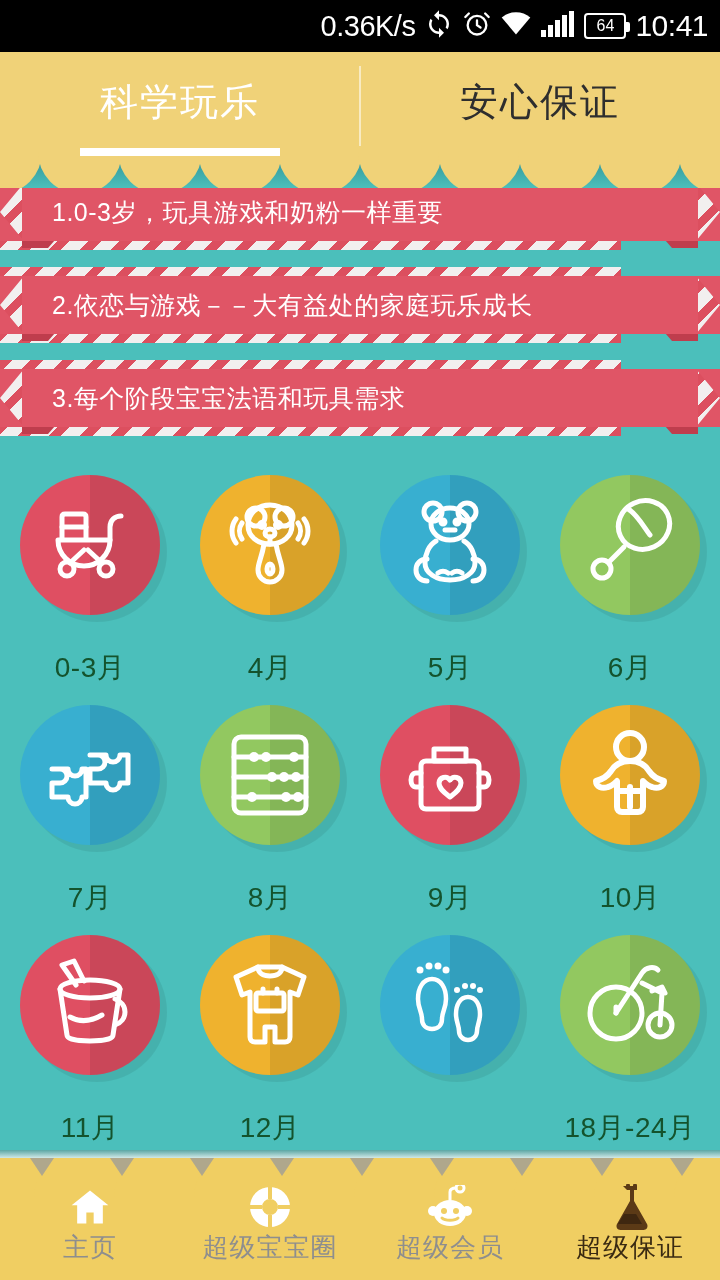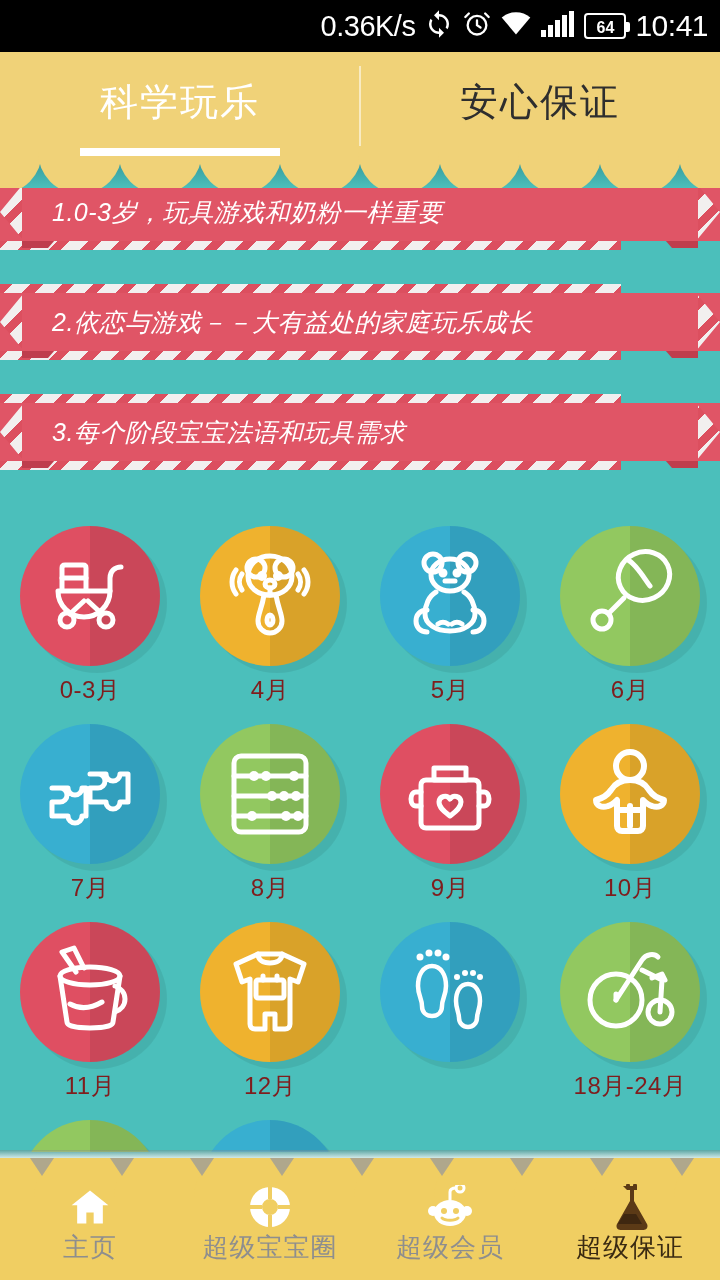--- a/index.html
+++ b/index.html
@@ -18,23 +18,23 @@
     background: #000;
     display: flex; align-items: center; justify-content: flex-end;
     padding-right: 12px; gap: 9px;
   }
   .statusbar .netspeed {
     color: #fff; font-size: 29px; letter-spacing: -0.5px;
   }
   .statusbar .clock { color: #fff; font-size: 30px; letter-spacing: -0.5px; }
   .sb-icon { display:block; }
   .batt {
-    position: relative; display:flex; align-items:flex-end; justify-content:center;
+    position: relative; display:flex; align-items:center; justify-content:center;
     width: 42px; height: 26px; border: 2.5px solid #fff; border-radius: 4px;
-    color: #fff; font-size: 16px; font-weight: bold;
+    color: #fff; font-size: 16px; font-weight: normal;
   }
   .batt:after {
     content:""; position:absolute; right:-6px; top:7px;
     width:4px; height:10px; background:#fff; border-radius:0 2px 2px 0;
   }
 
   
   .header {
     position: absolute; top: 52px; left: 0;
     width: 720px; height: 100px;
@@ -70,27 +70,26 @@
   .content {
     position: absolute; top: 152px; left: 0;
     width: 720px; height: 1000px;
     background: #4BBFBB;
     overflow: hidden;
   }
 
   
   .banner {
     position: relative; width: 621px; height: 76px;
-    margin-bottom: 34px;
+    margin-bottom: 17px;
     background-color: #F2EFEF;
     background-image: repeating-linear-gradient(
       -45deg,
       #DC4F5F 0px, #DC4F5F 9px,
       #F2EFEF 9px, #F2EFEF 22px);
-    font-style: italic;
   }
   .banner:first-child { margin-top: 22px; }
   .ribbon {
     position: absolute; left: 22px; top: 9px;
     width: 676px; height: 58px;
     background: #E05566;
     display: flex; align-items: center;
   }
   .ribbon-text {
     color: #ffffff; font-size: 25px; padding-left: 30px; letter-spacing: 0.5px;
@@ -136,21 +135,21 @@
     width: 140px; height: 140px; border-radius: 50%;
     overflow: hidden;
     box-shadow: 7px 7px 0 rgba(0,0,0,0.07);
   }
   .circle .half {
     position: absolute; right: 0; top: 0; width: 50%; height: 100%;
     background: rgba(0,0,0,0.09);
   }
   .circle svg { position: absolute; left: 20px; top: 20px; }
   .cell-label {
-    margin-top: 8px; color: #7f1d1d; font-size: 24px; letter-spacing: 0.5px;
+    margin-top: 34px; color: #14532d; font-size: 28px; letter-spacing: 0.5px;
   }
 
   
   .bottomnav {
     position: absolute; left: 0; bottom: 0;
     width: 720px; height: 120px;
     background: #F0CE62;
     z-index: 10;
   }
   .scallop-top {

